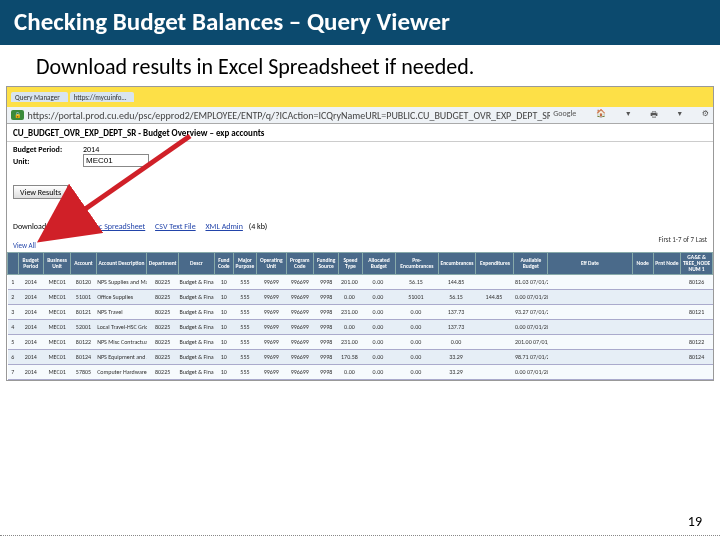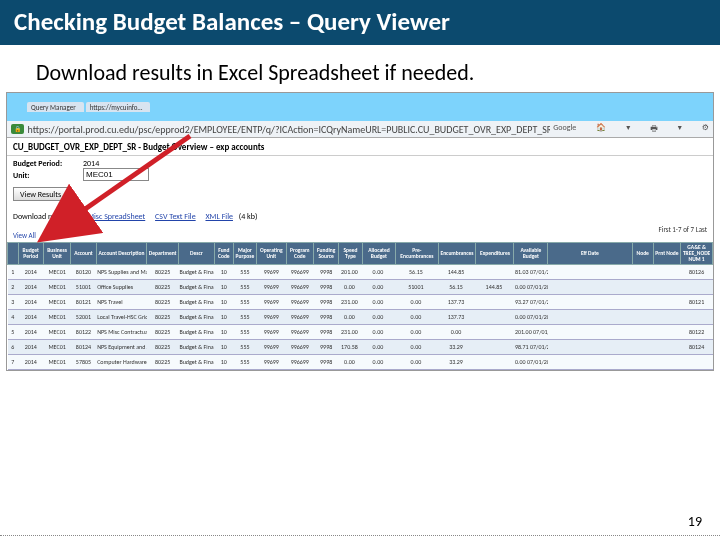--- a/index.html
+++ b/index.html
@@ -1,33 +1,33 @@
 <!DOCTYPE html>
 <html><head>
 <meta charset="utf-8">
 <style>
 html,body{margin:0;padding:0;width:720px;height:540px;font-family:Calibri,Arial,sans-serif;background:#fff;overflow:hidden}
 .slide{position:relative;width:720px;height:540px}
 .title-bar{background:#0c4a6e;color:#fff;font-size:25px;font-weight:bold;padding:6px 14px 8px 14px;font-family:"Segoe UI",Calibri,sans-serif}
-.subtitle{font-size:22px;color:#000;padding:14px 0 6px 36px}
+.subtitle{font-size:22px;color:#000;padding:8px 0 6px 36px}
 .browser{margin:0 6px;border:1px solid #999;position:relative}
-.tabs{background:#7dd3fc;height:28px;display:flex;align-items:center;gap:2px;padding-left:20px}
+.tabs{background:#fde047;height:20px;display:flex;align-items:center;gap:2px;padding-left:4px}
 .tab{background:#d8e4f0;font-size:7px;padding:1px 8px 0 4px;border-radius:2px 2px 0 0;color:#333}
 .addr{background:#eef2f6;height:16px;display:flex;align-items:center;gap:3px;padding:0 4px;border-bottom:1px solid #aaa}
 .ssl{background:#3a8a3a;color:#fff;font-size:6px;padding:1px 3px;border-radius:2px}
 .url{font-size:10px;color:#444;flex:1;overflow:hidden;white-space:nowrap}
 .addr-icons{display:flex;gap:20px;font-size:8px;color:#555}
 .content{background:#fff}
 .page-title{font-size:9px;font-weight:bold;color:#000;padding:3px 6px;border-bottom:1px solid #ccc}
 .form{padding:2px 6px}
 .frow{display:flex;align-items:center;font-size:8px;margin:0 0}
 .flabel{width:70px;font-weight:bold}
 .finput{border:1px solid #888;background:#fff;font-size:8px;padding:0 2px;height:11px;width:60px}
 .fro{width:60px;display:inline-block}
-.btn{font-size:8px;border:1px solid #888;background:linear-gradient(#fff,#ddd);padding:1px 6px;margin:6px 0;display:inline-block}
+.btn{font-size:8px;border:1px solid #888;background:linear-gradient(#fff,#ddd);padding:1px 6px;margin:18px 0;display:inline-block}
 .dlrow{font-size:8px;padding:2px 6px}
 .dlrow a{color:#2244aa;text-decoration:underline;margin:0 4px}
 .viewall{font-size:7px;color:#2244aa;padding:0 6px;display:inline-block}
 .pager{font-size:7px;color:#333;float:right;padding:2px 6px}
 .tbl{width:100%;border-collapse:collapse;font-size:6px;table-layout:fixed}
 .tbl th{background:#4a6a8a;color:#fff;font-weight:bold;padding:2px 1px;border:1px solid #8aa;line-height:1.05;vertical-align:middle;font-size:5.5px}
 .tbl td{padding:3px 1px;border-bottom:1px solid #aac;text-align:center;color:#333;white-space:nowrap;overflow:hidden}
 .tbl tr:nth-child(even) td{background:#e6eef6}
 .tbl tr:nth-child(odd) td{background:#f6fafd}
 .tbl td.l{text-align:left}
@@ -71,21 +71,21 @@
     <div class="frow">
             <span class="flabel">Unit:</span>
             <input class="finput" value="MEC01" style="">
           </div>
     <span class="btn">View Results</span>
    </div>
    <div class="dlrow">
     <span>Download results in :</span>
     <a>Misc SpreadSheet</a>
     <a>CSV Text File</a>
-    <a>XML File</a>
+    <a>XML Admin</a>
     <span>(4 kb)</span>
    </div>
    <span class="viewall">View All</span>
    <span class="pager">First 1-7 of 7 Last</span>
    <table class="tbl">
     <colgroup>
      <col style="width:10px">
             <col style="width:24px">
             <col style="width:26px">
             <col style="width:24px">

